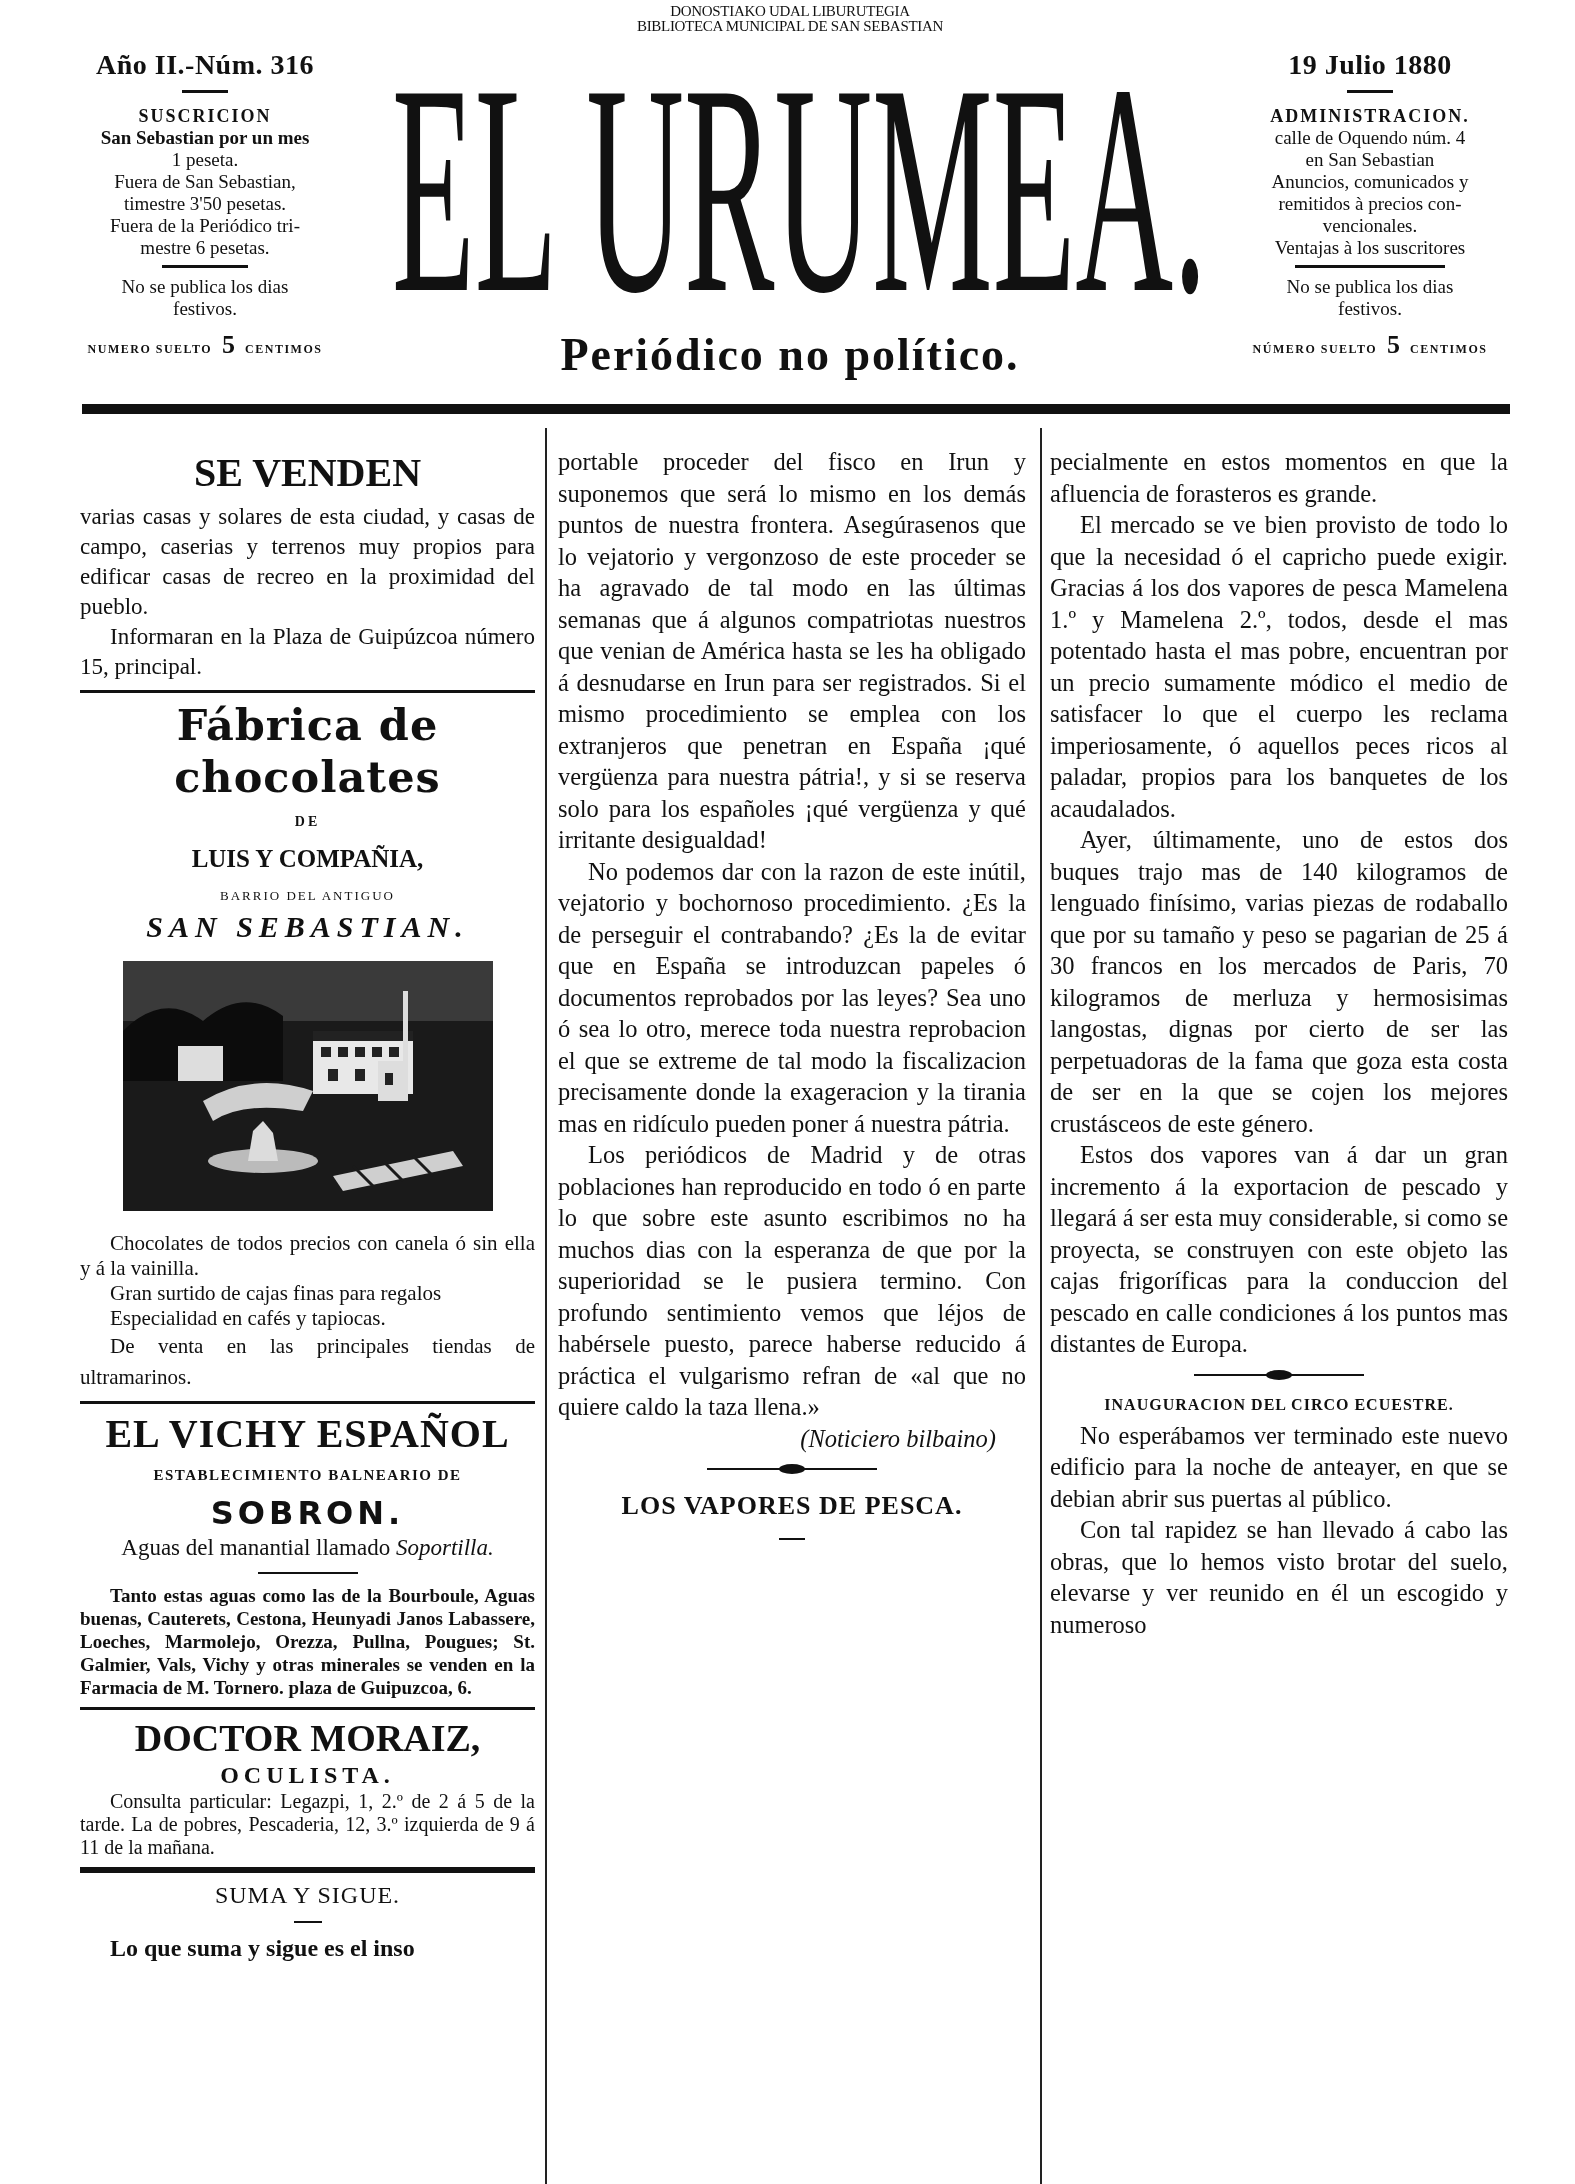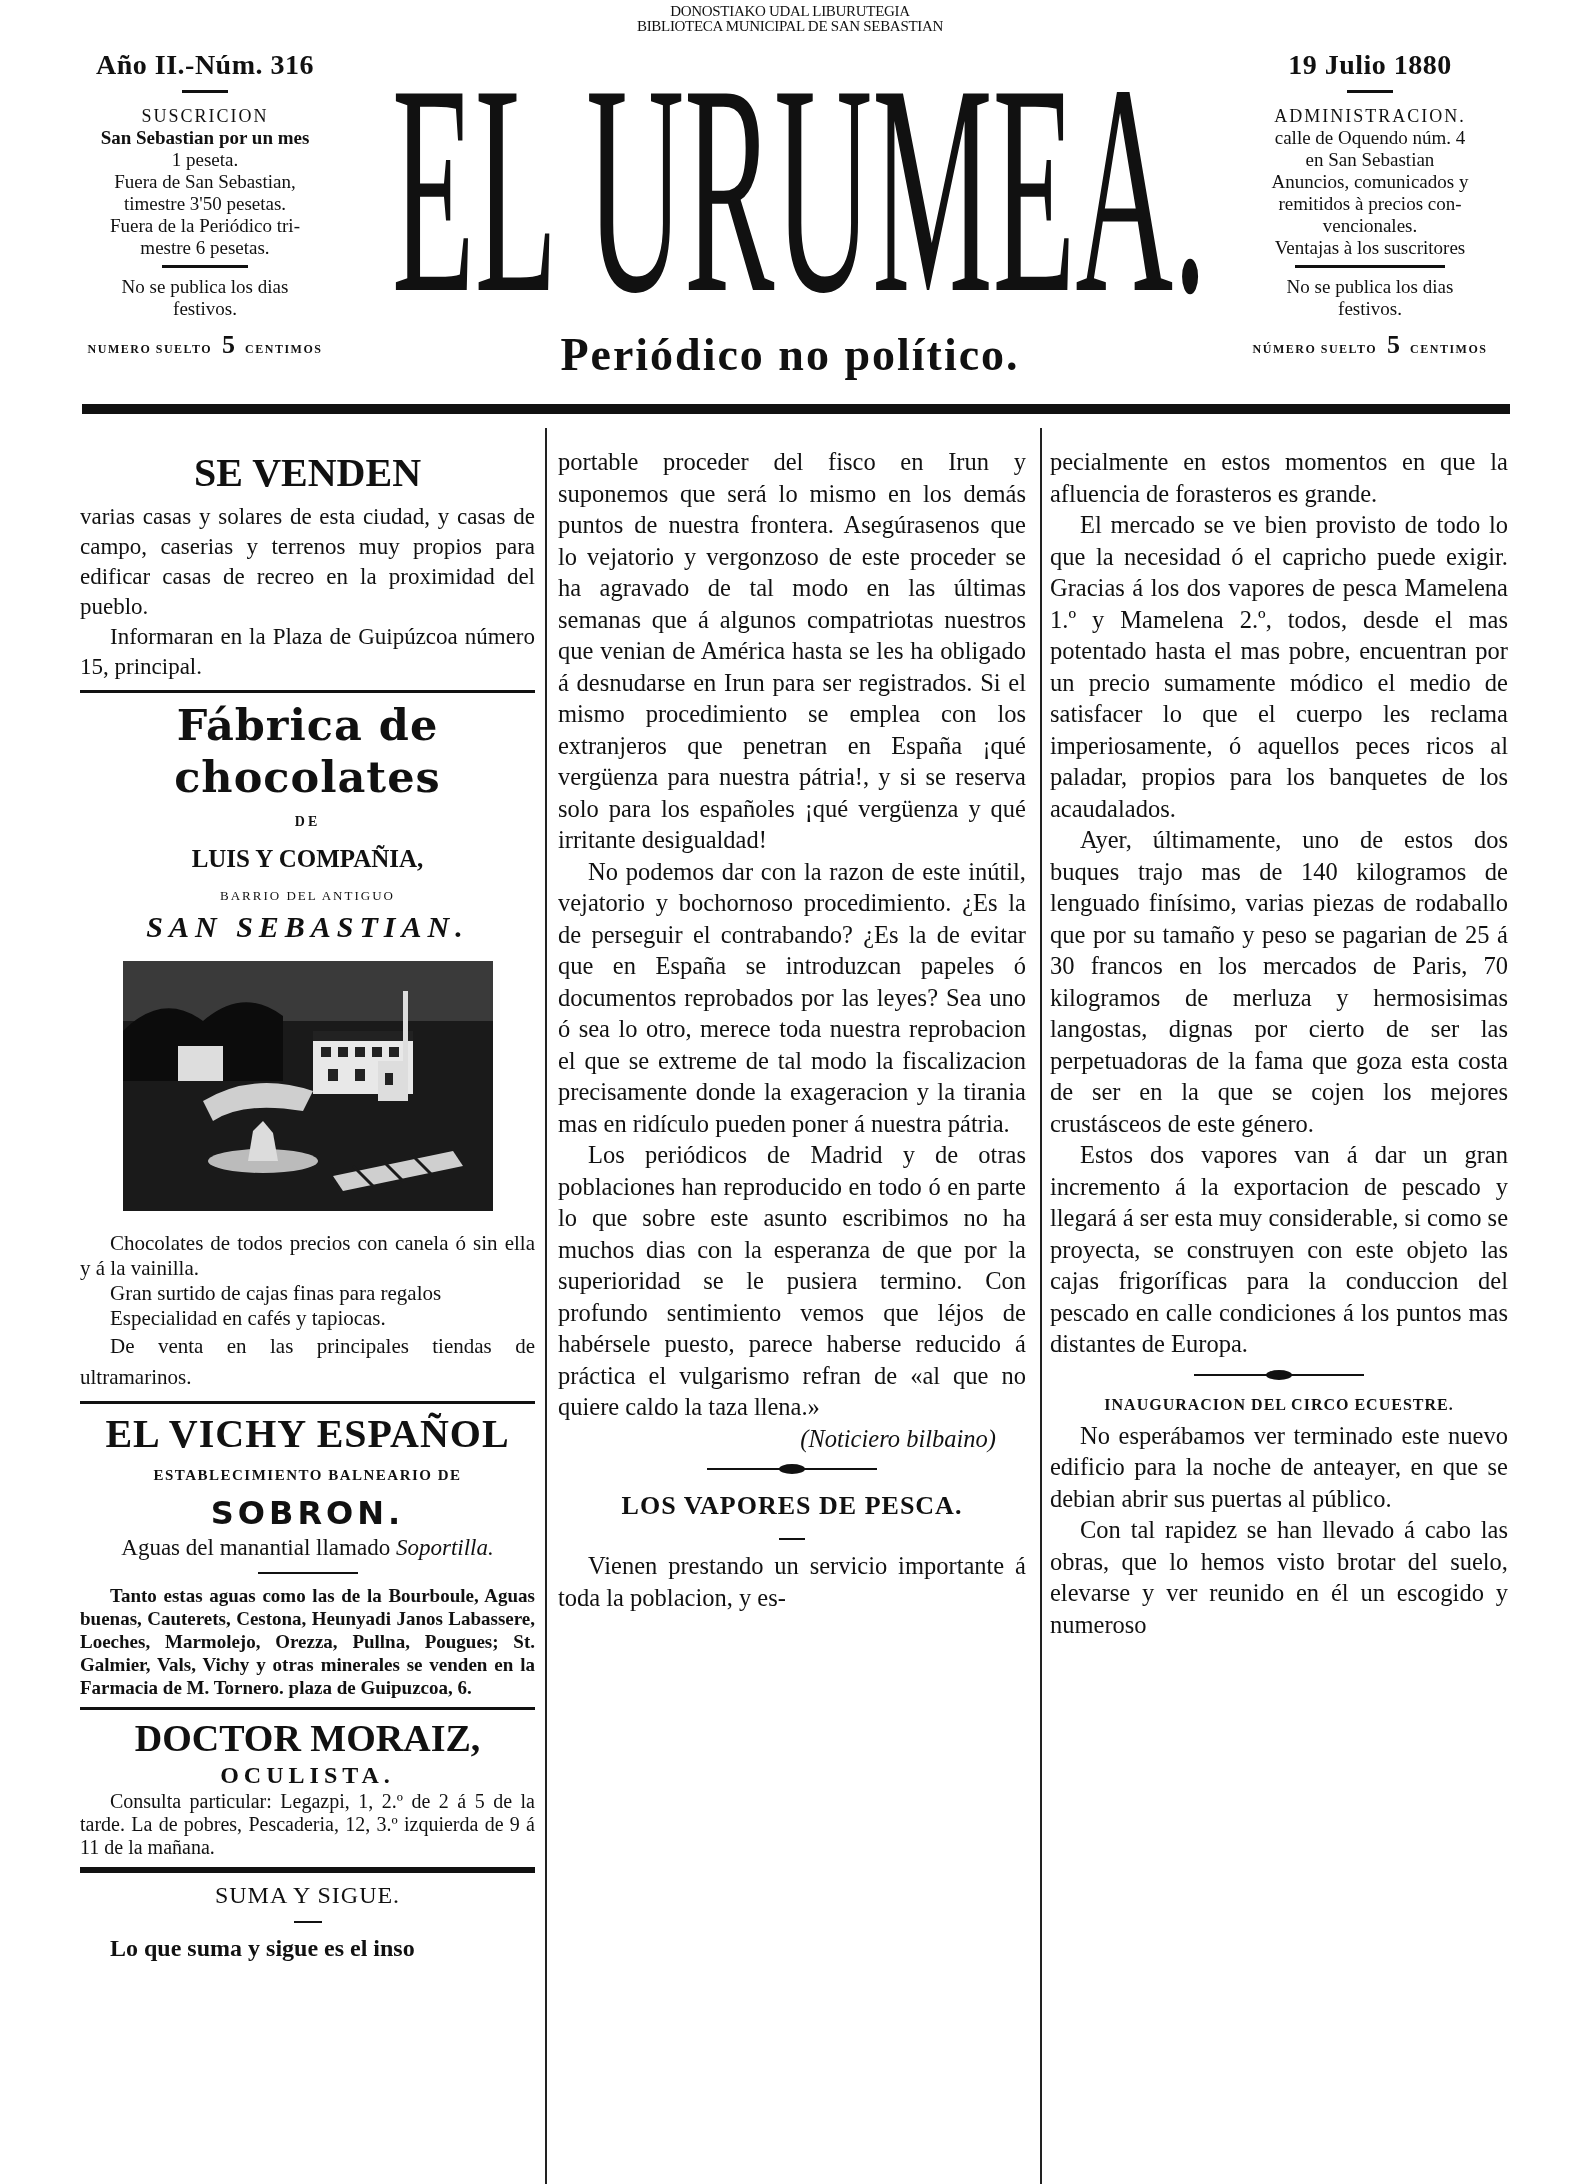--- a/index.html
+++ b/index.html
@@ -14,21 +14,21 @@
   #stamp { left: 470px; top: 4px; width: 640px; font-size: 15px; line-height: 15px;
            text-align: center; letter-spacing: -0.3px; }
 
   
   .side { width: 290px; text-align: center; font-size: 19px; line-height: 22px; }
   #left-side { left: 60px; top: 48px; }
   #right-side { left: 1225px; top: 48px; }
   .issue { font-size: 28px; font-weight: bold; line-height: 34px; letter-spacing: 0.5px; }
   .short-rule { width: 46px; height: 3px; background: #111; margin: 8px auto 12px; }
   .mid-rule { width: 86px; height: 3px; background: #111; margin: 6px auto 8px; }
-  .caps-small { font-size: 18px; letter-spacing: 2px; }
+  .caps-small { font-size: 18px; letter-spacing: 2px; font-weight: bold; }
   .price-line { font-size: 12px; font-weight: bold; letter-spacing: 1.5px; margin-top: 14px; }
   .price-line .big { font-size: 26px; margin: 0 10px; letter-spacing: 0; }
 
   
   #masthead { left: 392px; top: 50px; width: 830px; height: 260px; }
   #subtitle { left: 440px; top: 328px; width: 700px; text-align: center; font-size: 46px;
               font-weight: bold; letter-spacing: 2px; }
 
   #heavy-rule { left: 82px; top: 404px; width: 1428px; height: 10px; background: #111; }
 
@@ -184,21 +184,20 @@
 </div>
 
 <div id="col2" class="abs col">
   <p>portable proceder del fisco en Irun y suponemos que será lo mismo en los demás puntos de nuestra frontera. Asegúrasenos que lo vejatorio y vergonzoso de este proceder se ha agravado de tal modo en las últimas semanas que á algunos compatriotas nuestros que venian de América hasta se les ha obligado á desnudarse en Irun para ser registrados. Si el mismo procedimiento se emplea con los extranjeros que penetran en España ¡qué vergüenza para nuestra pátria!, y si se reserva solo para los españoles ¡qué vergüenza y qué irritante desigualdad!</p>
   <p class="ind">No podemos dar con la razon de este inútil, vejatorio y bochornoso procedimiento. ¿Es la de perseguir el contrabando? ¿Es la de evitar que en España se introduzcan papeles ó documentos reprobados por las leyes? Sea uno ó sea lo otro, merece toda nuestra reprobacion el que se extreme de tal modo la fiscalizacion precisamente donde la exageracion y la tirania mas en ridículo pueden poner á nuestra pátria.</p>
   <p class="ind">Los periódicos de Madrid y de otras poblaciones han reproducido en todo ó en parte lo que sobre este asunto escribimos no ha muchos dias con la esperanza de que por la superioridad se le pusiera termino. Con profundo sentimiento vemos que léjos de habérsele puesto, parece haberse reducido á práctica el vulgarismo refran de «al que no quiere caldo la taza llena.»</p>
   <p class="ital" style="text-align:right;padding-right:30px">(Noticiero bilbaino)</p>
   <div class="ornament"></div>
   <div class="ad-title" style="font-size:26px;line-height:44px;letter-spacing:1px">LOS VAPORES DE PESCA.</div>
   <div class="dash" style="width:26px"></div>
-  <p class="ind">Vienen prestando un servicio importante á toda la poblacion, y es-</p>
 </div>
 
 <div id="col3" class="abs col">
   <p>pecialmente en estos momentos en que la afluencia de forasteros es grande.</p>
   <p class="ind">El mercado se ve bien provisto de todo lo que la necesidad ó el capricho puede exigir. Gracias á los dos vapores de pesca Mamelena 1.º y Mamelena 2.º, todos, desde el mas potentado hasta el mas pobre, encuentran por un precio sumamente módico el medio de satisfacer lo que el cuerpo les reclama imperiosamente, ó aquellos peces ricos al paladar, propios para los banquetes de los acaudalados.</p>
   <p class="ind">Ayer, últimamente, uno de estos dos buques trajo mas de 140 kilogramos de lenguado finísimo, varias piezas de rodaballo que por su tamaño y peso se pagarian de 25 á 30 francos en los mercados de Paris, 70 kilogramos de merluza y hermosisimas langostas, dignas por cierto de ser las perpetuadoras de la fama que goza esta costa de ser en la que se cojen los mejores crustásceos de este género.</p>
   <p class="ind">Estos dos vapores van á dar un gran incremento á la exportacion de pescado y llegará á ser esta muy considerable, si como se proyecta, se construyen con este objeto las cajas frigoríficas para la conduccion del pescado en calle condiciones á los puntos mas distantes de Europa.</p>
   <div class="ornament"></div>
   <div class="ad-title" style="font-size:16px;line-height:30px;letter-spacing:1px">INAUGURACION DEL CIRCO ECUESTRE.</div>
   <p class="ind">No esperábamos ver terminado este nuevo edificio para la noche de anteayer, en que se debian abrir sus puertas al público.</p>

